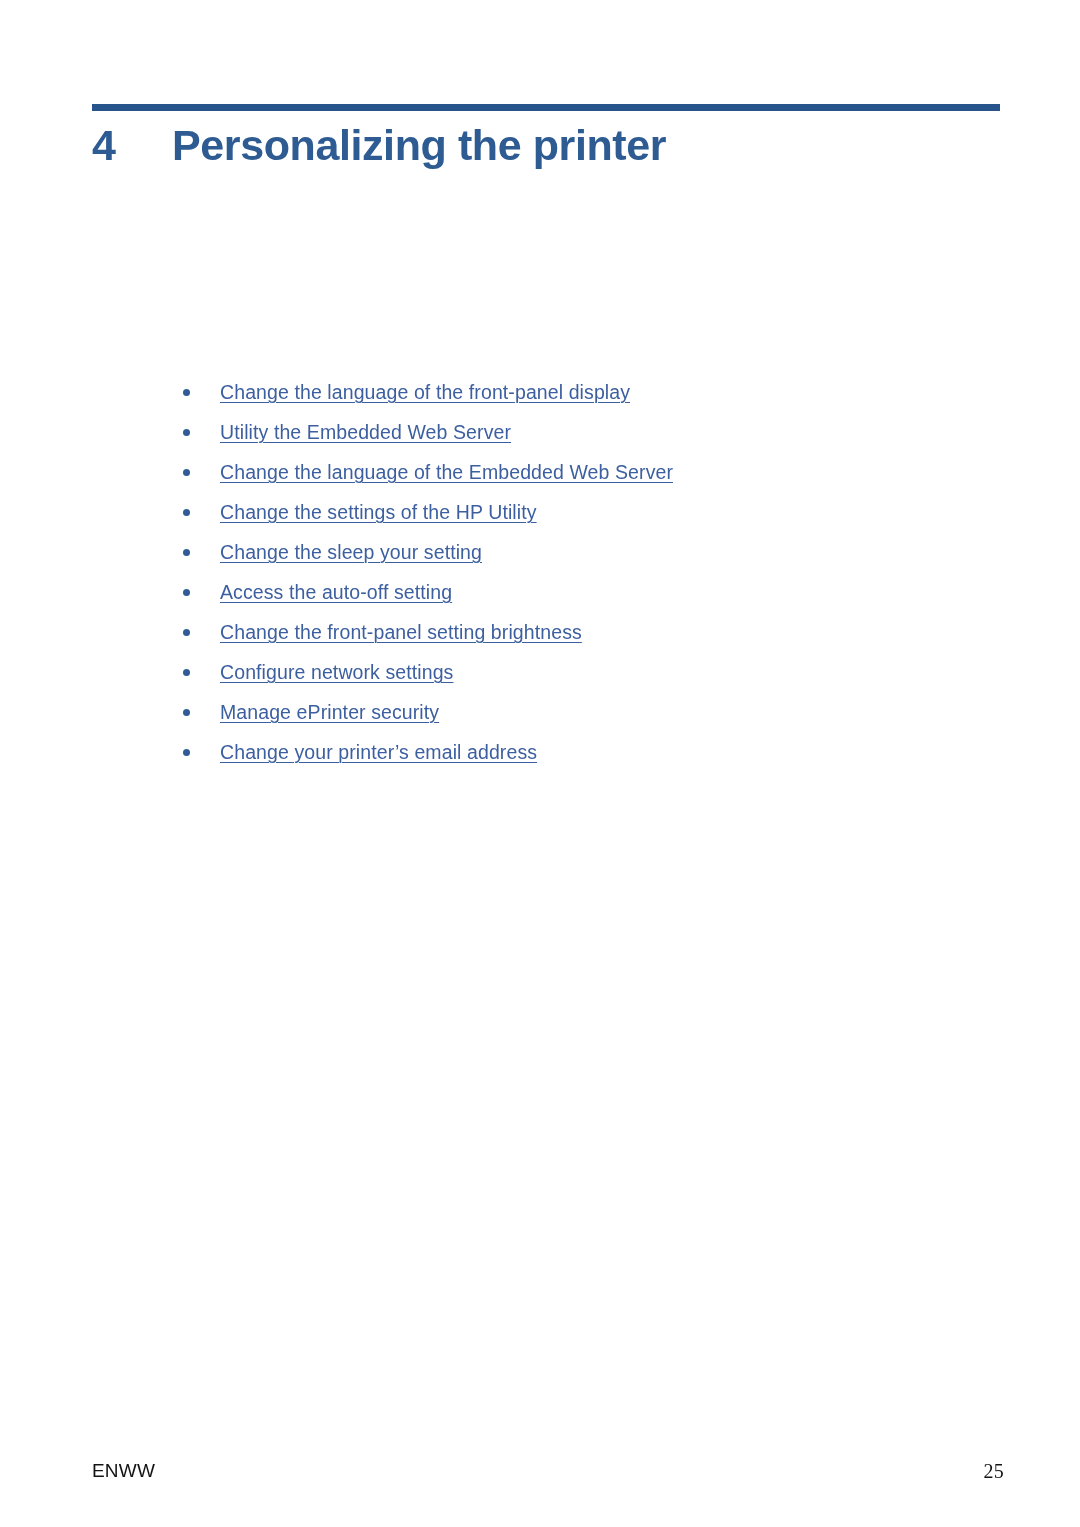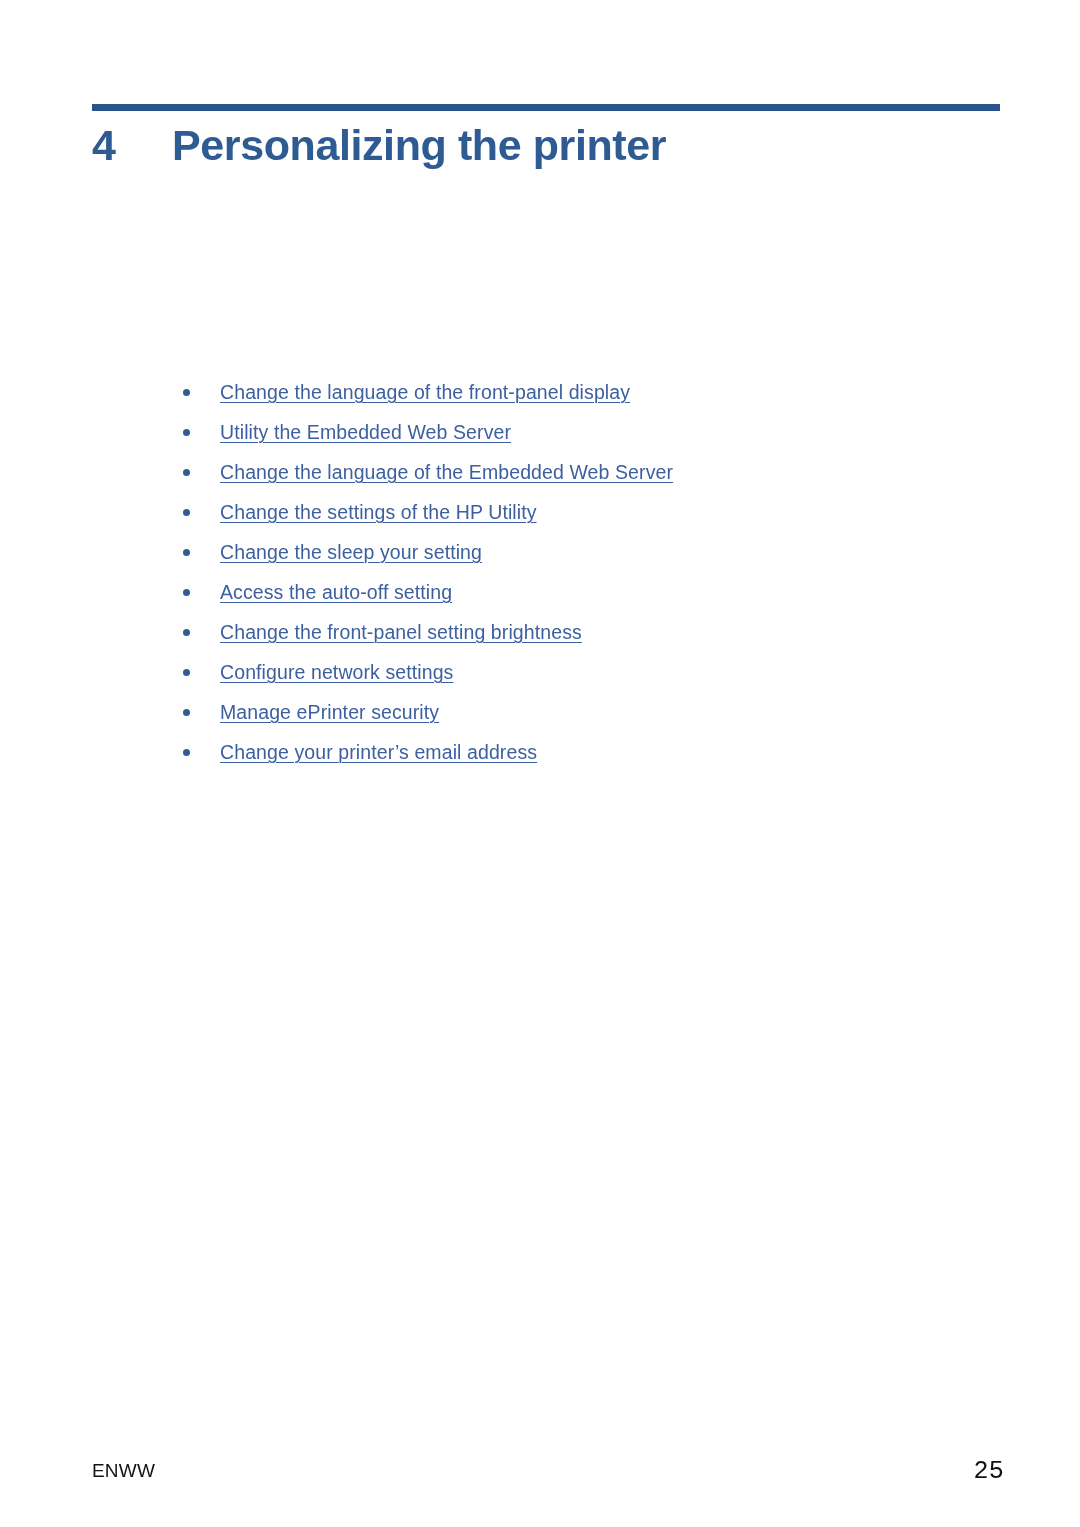--- a/index.html
+++ b/index.html
@@ -109,22 +109,22 @@
     margin-top: 20px;
   }
   .footer-left {
     color: #131313;
     font-family: "Liberation Sans", sans-serif;
     font-size: 19px;
     letter-spacing: 0.2px;
   }
   .footer-right {
     color: #131313;
-    font-family: Liberation Mono, monospace;
-    font-size: 25px;
+    font-family: Liberation Serif, serif;
+    font-size: 20px;
     letter-spacing: 0.2px;
   }
 </style>
 </head>
 <body>
 
 <div class="page">
 
   <div class="chapter-rule"></div>
 

